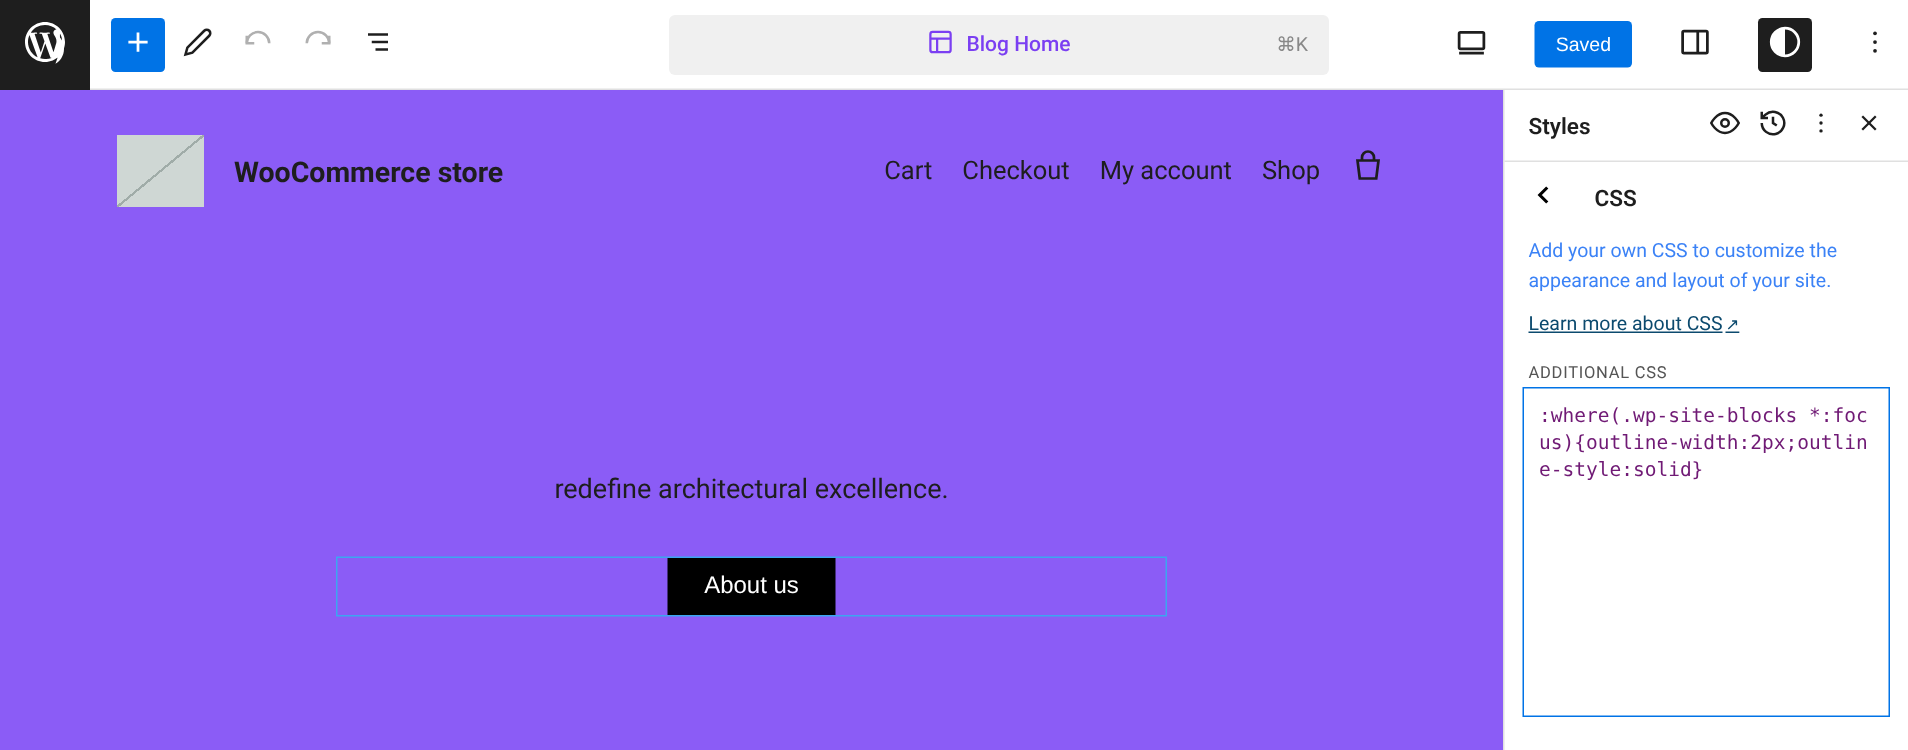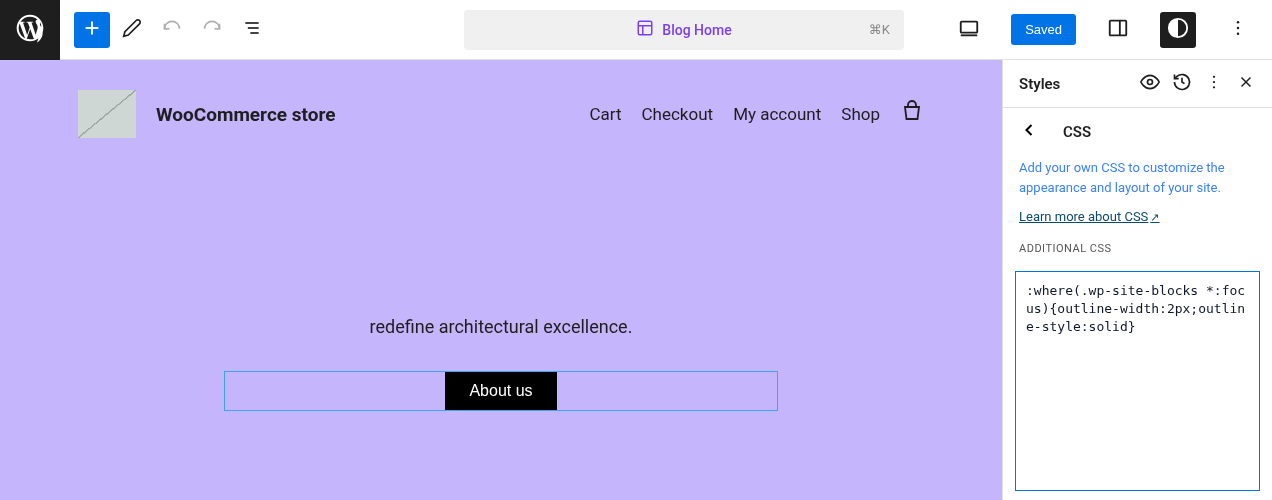--- a/index.html
+++ b/index.html
@@ -7,32 +7,32 @@
     
     
     .top-toolbar { height: 60px; display: flex; align-items: center; background: #fff; border-bottom: 1px solid #e0e0e0; position: relative; }
     .wp-logo { width: 60px; height: 60px; background: #1e1e1e; display: flex; align-items: center; justify-content: center; color: #fff; }
     .wp-logo svg { width: 32px; height: 32px; }
     .toolbar-left { display: flex; align-items: center; gap: 4px; padding-left: 14px; }
     .btn-add { width: 36px; height: 36px; background: #0073e6; border-radius: 3px; display: flex; align-items: center; justify-content: center; color: #fff; cursor: pointer; }
     .btn-icon { width: 36px; height: 36px; display: flex; align-items: center; justify-content: center; cursor: pointer; color: #1e1e1e; }
     .btn-icon.disabled { color: #b0b0b0; }
     
-    .doc-selector { position: absolute; left: 464px; width: 440px; height: 40px; background: #f0f0f0; border-radius: 4px; display: flex; align-items: center; justify-content: center; gap: 8px; cursor: pointer; }
+    .doc-selector { position: absolute; left: 446px; width: 440px; height: 40px; background: #f0f0f0; border-radius: 4px; display: flex; align-items: center; justify-content: center; gap: 8px; cursor: pointer; }
     .doc-selector .doc-icon { color: #7b3ff2; }
     .doc-selector .doc-name { color: #7b3ff2; font-size: 14px; font-weight: 500; }
     .doc-selector .shortcut { position: absolute; right: 14px; font-size: 13px; color: #888; }
     
-    .toolbar-right { position: absolute; right: 16px; display: flex; align-items: center; gap: 24px; }
+    .toolbar-right { position: absolute; right: 4px; display: flex; align-items: center; gap: 24px; }
     .btn-saved { background: #0073e6; color: #fff; padding: 8px 14px; border-radius: 3px; font-size: 13px; cursor: pointer; border: none; }
     .btn-dark { width: 36px; height: 36px; background: #1e1e1e; border-radius: 3px; display: flex; align-items: center; justify-content: center; color: #fff; cursor: pointer; }
     
     
     .main-area { display: flex; height: calc(100% - 60px); }
-    .canvas { flex: 1; background: #c4b5fd; padding: 20px 0 0 0; overflow: hidden; }
+    .canvas { flex: 1; background: #8b5cf6; padding: 20px 0 0 0; overflow: hidden; }
     
     
     .site-header { display: flex; align-items: center; justify-content: space-between; padding: 0 78px; height: 68px; }
     .site-header-left { display: flex; align-items: center; gap: 20px; }
     .site-logo-placeholder { width: 58px; height: 48px; background: #cfd7d4; position: relative; }
     .site-logo-placeholder::after { content: ''; position: absolute; left: 0; top: 0; width: 100%; height: 100%; background: linear-gradient(to bottom right, transparent 49%, #a0aca8 49%, #a0aca8 51%, transparent 51%); }
     .site-title { font-size: 19px; font-weight: 700; color: #1e1e1e; }
     .site-nav { display: flex; align-items: center; gap: 20px; }
     .site-nav a { color: #1e1e1e; text-decoration: none; font-size: 17px; }
     .cart-icon { color: #1e1e1e; }
@@ -53,21 +53,21 @@
     
     .css-nav { display: flex; align-items: center; gap: 24px; padding: 12px 16px; }
     .css-nav-title { font-size: 15px; font-weight: 600; color: #1e1e1e; }
     .css-back { cursor: pointer; }
     
     .css-desc { padding: 2px 16px; font-size: 13px; color: #3b82f6; line-height: 1.5; }
     .css-link { display: inline-block; padding: 10px 16px 18px; color: #0c4a6e; font-size: 13px; text-decoration: underline; cursor: pointer; }
     .css-link .ext-icon { margin-left: 2px; font-size: 11px; }
     
     .css-label { padding: 0 16px; font-size: 11px; color: #555; letter-spacing: 0.5px; text-transform: uppercase; }
-    .css-textarea { margin: 16px 12px 0; border: 1.5px solid #0073e6; padding: 10px; font-family: Menlo, Consolas, monospace; font-size: 13px; color: #0f172a; line-height: 1.4; min-height: 220px; white-space: pre-wrap; word-break: break-all; overflow-wrap: break-word; outline: none; }
+    .css-textarea { margin: 3px 12px 0; border: 1.5px solid #0073e6; padding: 10px; font-family: Menlo, Consolas, monospace; font-size: 13px; color: #701a75; line-height: 1.4; min-height: 220px; white-space: pre-wrap; word-break: break-all; overflow-wrap: break-word; outline: none; }
   </style>
 </head>
 <body>
 
 <div class="top-toolbar">
   <div class="wp-logo">
     <span>
       <svg viewBox="0 0 24 24" fill="currentColor">
           <path d="M12 2C6.486 2 2 6.486 2 12s4.486 10 10 10 10-4.486 10-10S17.514 2 12 2zM3.5 12c0-1.232.264-2.402.736-3.459l4.056 11.114C5.456 18.31 3.5 15.385 3.5 12zm8.5 8.5c-.834 0-1.64-.122-2.401-.346l2.551-7.411 2.613 7.158c.17.042.37.081.57.117-.877.311-1.82.482-2.82.482zm1.172-12.485c.512-.027.973-.081.973-.081.458-.054.404-.727-.054-.701 0 0-1.376.108-2.265.108-.835 0-2.239-.108-2.239-.108-.459-.026-.512.674-.054.701 0 0 .434.054.892.081l1.324 3.629-1.86 5.579L6.796 8.015c.512-.027.973-.081.973-.081.458-.054.403-.727-.055-.701 0 0-1.376.108-2.265.108-.16 0-.347-.004-.547-.01C6.418 4.901 9.03 3.5 12 3.5c2.213 0 4.228.846 5.74 2.232-.036-.002-.072-.007-.11-.007-.835 0-1.427.727-1.427 1.509 0 .701.404 1.293.835 1.994.323.566.701 1.293.701 2.344 0 .727-.28 1.572-.646 2.748l-.848 2.833-3.073-9.138zm6.306-.273c.815 1.483 1.022 2.401 1.022 3.758 0 1.454-.27 3.089-1.083 5.134l-2.177 6.294c2.119-1.235 4.26-3.928 4.26-7.428 0-1.65-.421-3.201-1.022-4.258-.34-.598-.679-1.1-1-1.5z"></path>
         </svg>

